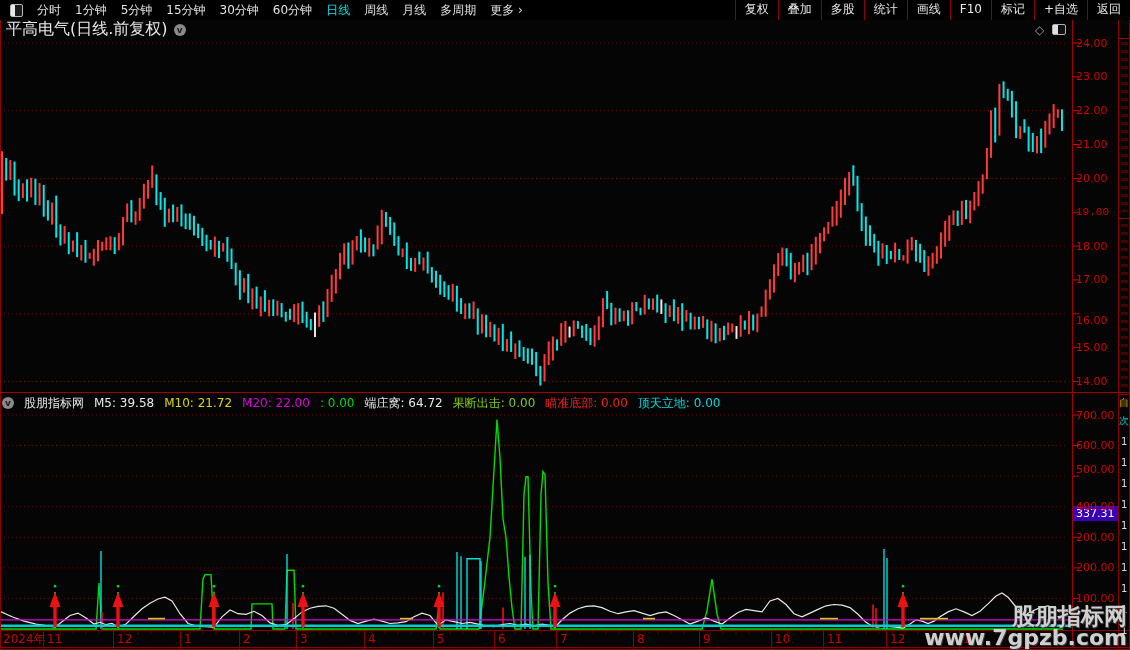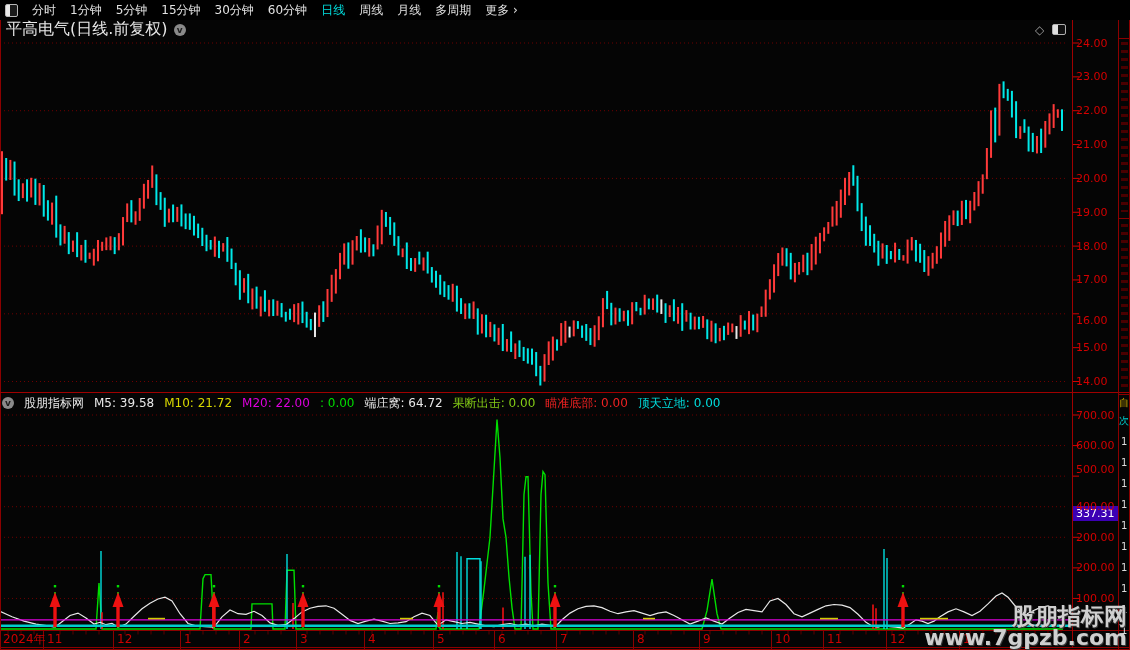--- a/index.html
+++ b/index.html
@@ -3,21 +3,21 @@
 <meta charset="utf-8">
 <style>
   html,body{margin:0;padding:0;background:#000;}
   #screen{position:relative;width:1130px;height:650px;background:#050505;overflow:hidden;
           font-family:"DejaVu Sans","Liberation Sans",sans-serif;cursor:default;}
   #charts{position:absolute;left:0;top:0;z-index:1;}
   .lay{position:absolute;z-index:2;}
   
   #topbar{left:0;top:0;width:1130px;height:20px;box-sizing:border-box;background:#000;
           display:flex;justify-content:space-between;align-items:stretch;}
-  #tb-left{display:flex;align-items:center;gap:14px;padding-left:5px;}
+  #tb-left{display:flex;align-items:center;gap:14px;padding-left:10px;}
   #tb-left .tbi{color:#e2e2e2;font-size:12px;white-space:nowrap;}
   #tb-left .tbi.active{color:#00e1e1;}
   #win-icon{display:inline-block;width:11px;height:11px;border:1px solid #b8b8b8;border-radius:2px;
             background:linear-gradient(90deg,#e8e8e8 0 4px,#1a1a1a 4px);}
   #tb-right{display:flex;align-items:stretch;}
   #tb-right .tbi{color:#e8e8e8;font-size:12px;line-height:18px;padding:0 9px;border-left:1px solid #8c0000;white-space:nowrap;}
   
   #titlerow{left:6px;top:22px;height:15px;display:flex;align-items:center;gap:6px;}
   #title-text{color:#e8e8e8;font-size:16px;}
   .circ-chevron{display:inline-flex;width:12px;height:12px;border-radius:50%;background:#8a8a8a;
@@ -497,20 +497,31 @@
         <span class="tbi">5分钟</span>
         <span class="tbi">15分钟</span>
         <span class="tbi">30分钟</span>
         <span class="tbi">60分钟</span>
         <span class="tbi active">日线</span>
         <span class="tbi">周线</span>
         <span class="tbi">月线</span>
         <span class="tbi">多周期</span>
         <span class="tbi">更多 ›</span>
       </div>
+    <div id="tb-right">
+        <span class="tbi">复权</span>
+        <span class="tbi">叠加</span>
+        <span class="tbi">多股</span>
+        <span class="tbi">统计</span>
+        <span class="tbi">画线</span>
+        <span class="tbi">F10</span>
+        <span class="tbi">标记</span>
+        <span class="tbi">+自选</span>
+        <span class="tbi">返回</span>
+      </div>
   </div>
 
   <div id="titlerow" class="lay">
     <span id="title-text">平高电气(日线.前复权)</span>
     <span class="circ-chevron">v</span>
   </div>
   <span id="diamond-icon" class="lay">◇</span>
   <span id="pane-icon" class="lay">
       <span></span>
     </span>
@@ -546,21 +557,21 @@
       <span class="strip-one" style="top: 604px;">1</span>
       <span class="strip-one" style="top: 625px;">1</span>
     </div>
 
   <div id="labels">
       <div class="axlab" style="top: 36.5px;">24.00</div>
       <div class="axlab" style="top: 70.35px;">23.00</div>
       <div class="axlab" style="top: 104.2px;">22.00</div>
       <div class="axlab" style="top: 138.05px;">21.00</div>
       <div class="axlab" style="top: 171.9px;">20.00</div>
-      <div class="axlab" style="top: 205.75px;">19.00</div>
+      <div class="axlab" style="top: 205.75px; font-family: Liberation Mono, monospace;">19.00</div>
       <div class="axlab" style="top: 239.6px;">18.00</div>
       <div class="axlab" style="top: 273.45px;">17.00</div>
       <div class="axlab" style="top: 314px;">16.00</div>
       <div class="axlab" style="top: 341.15px;">15.00</div>
       <div class="axlab" style="top: 375px;">14.00</div>
       <div class="axlab" style="top: 408.51px;">700.00</div>
       <div class="axlab" style="top: 439.08px;">600.00</div>
       <div class="axlab" style="top: 463px;">500.00</div>
       <div class="axlab" style="top: 500.22px;">400.00</div>
       <div class="axlab" style="top: 530.79px;">200.00</div>

